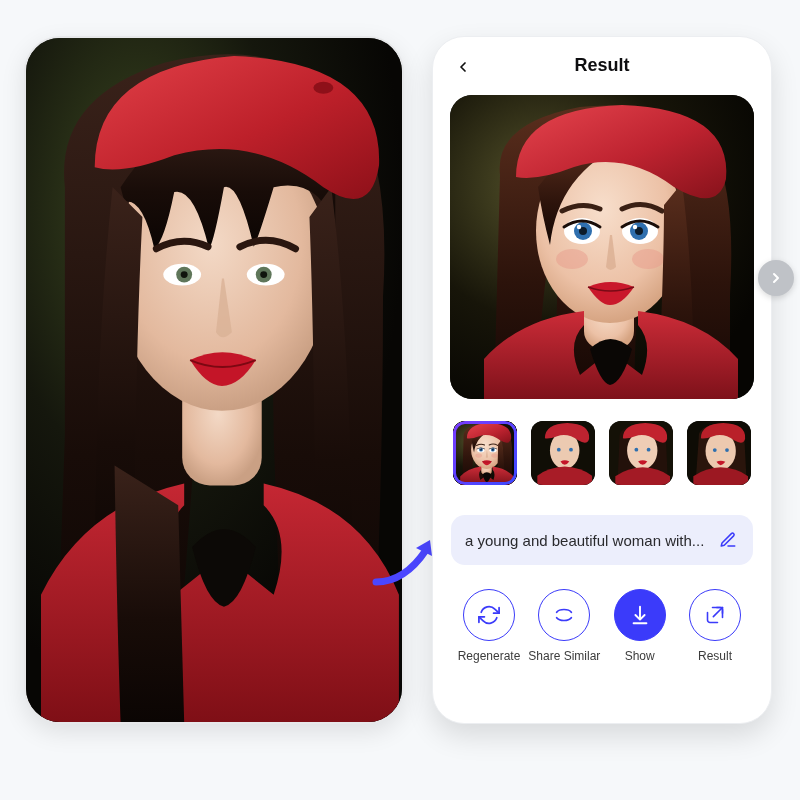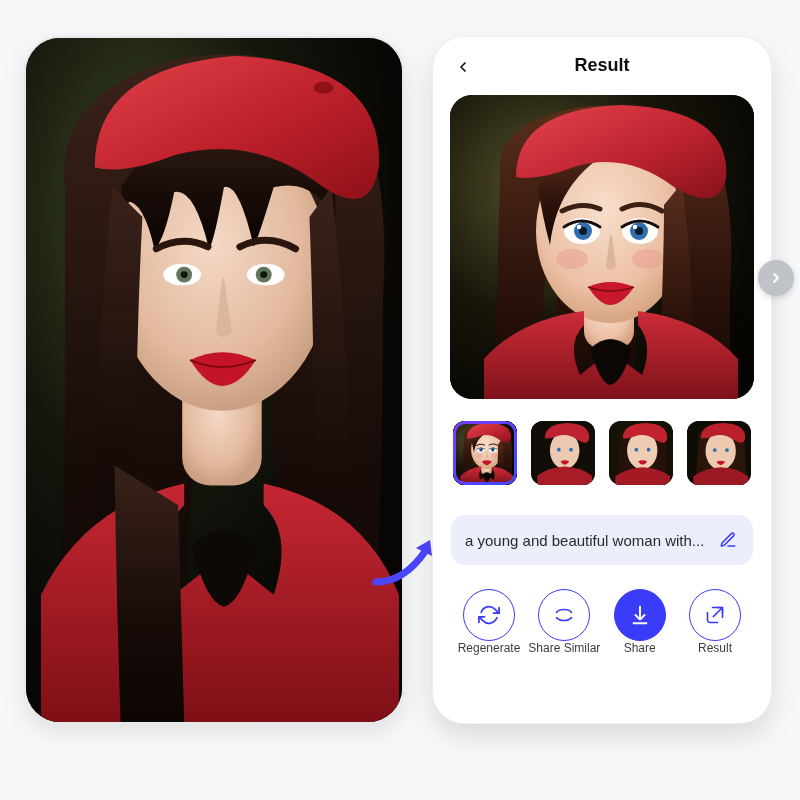--- a/index.html
+++ b/index.html
@@ -135,20 +135,21 @@
   .actions {
     margin-top: 24px;
     display: flex;
     justify-content: space-between;
     padding: 0 2px;
   }
   .action {
     display: flex;
     flex-direction: column;
     align-items: center;
+    gap: 8px;
     width: 72px;
   }
   .action .btn {
     width: 52px; height: 52px;
     border-radius: 50%;
     border: 1.6px solid #3b3bfa;
     display:flex; align-items:center; justify-content:center;
     color: #3b3bfa;
     cursor: pointer;
     background: #fff;
@@ -423,21 +424,21 @@
         <div class="label">Share Similar</div>
       </div>
       <div class="action">
         <div class="btn primary">
           <svg width="22" height="22" viewBox="0 0 24 24" fill="none" stroke="currentColor" stroke-width="2.1" stroke-linecap="round" stroke-linejoin="round">
               <path d="M12 3v12"></path>
               <polyline points="7 12 12 17 17 12"></polyline>
               <path d="M5 21h14"></path>
             </svg>
         </div>
-        <div class="label">Share</div>
+        <div class="label">Show</div>
       </div>
       <div class="action">
         <div class="btn">
           <svg width="20" height="20" viewBox="0 0 24 24" fill="none" stroke="currentColor" stroke-width="1.9" stroke-linecap="round" stroke-linejoin="round">
               <path d="M9 3h9a3 3 0 0 1 3 3v9"></path>
               <path d="M14 3h7v7"></path>
               <line x1="10" y1="14" x2="21" y2="3"></line>
               <path d="M15 21H6a3 3 0 0 1-3-3V9"></path>
             </svg>
         </div>

